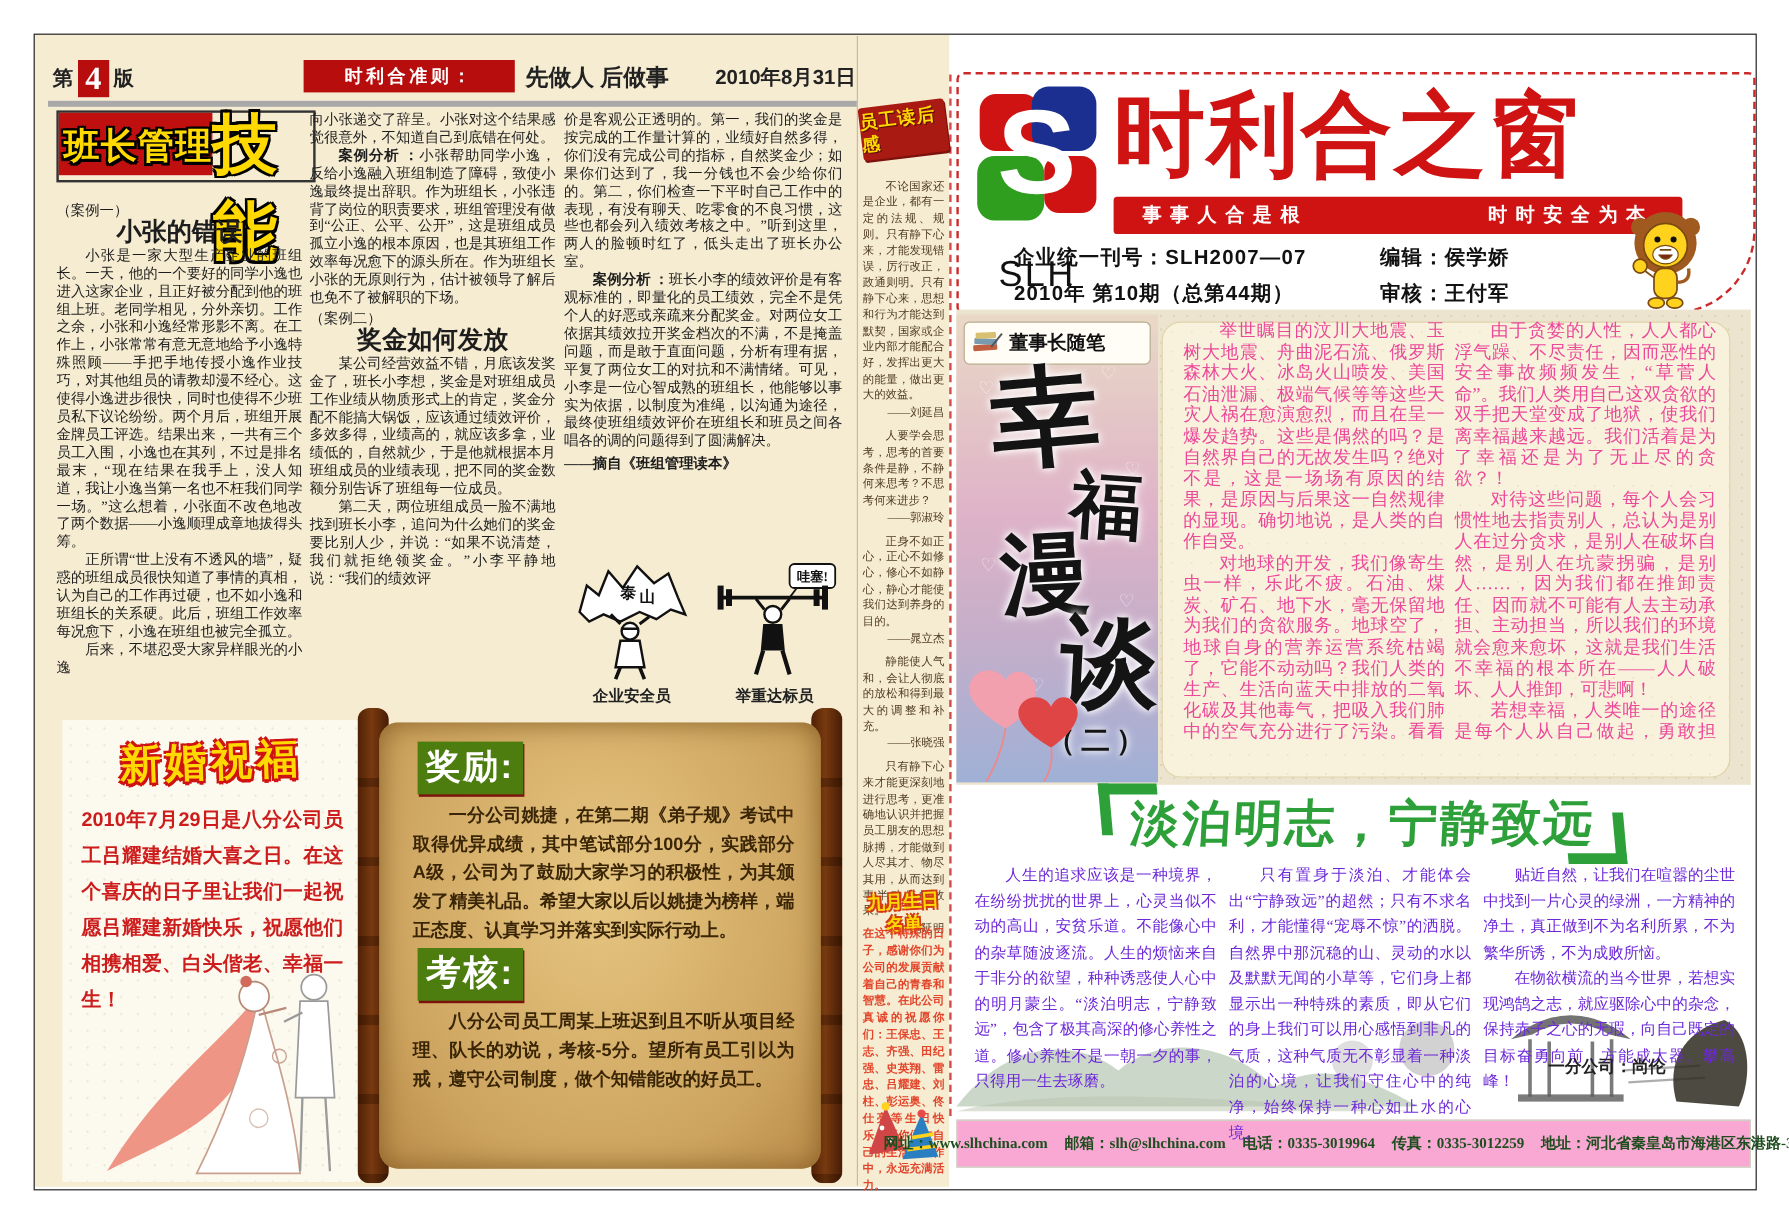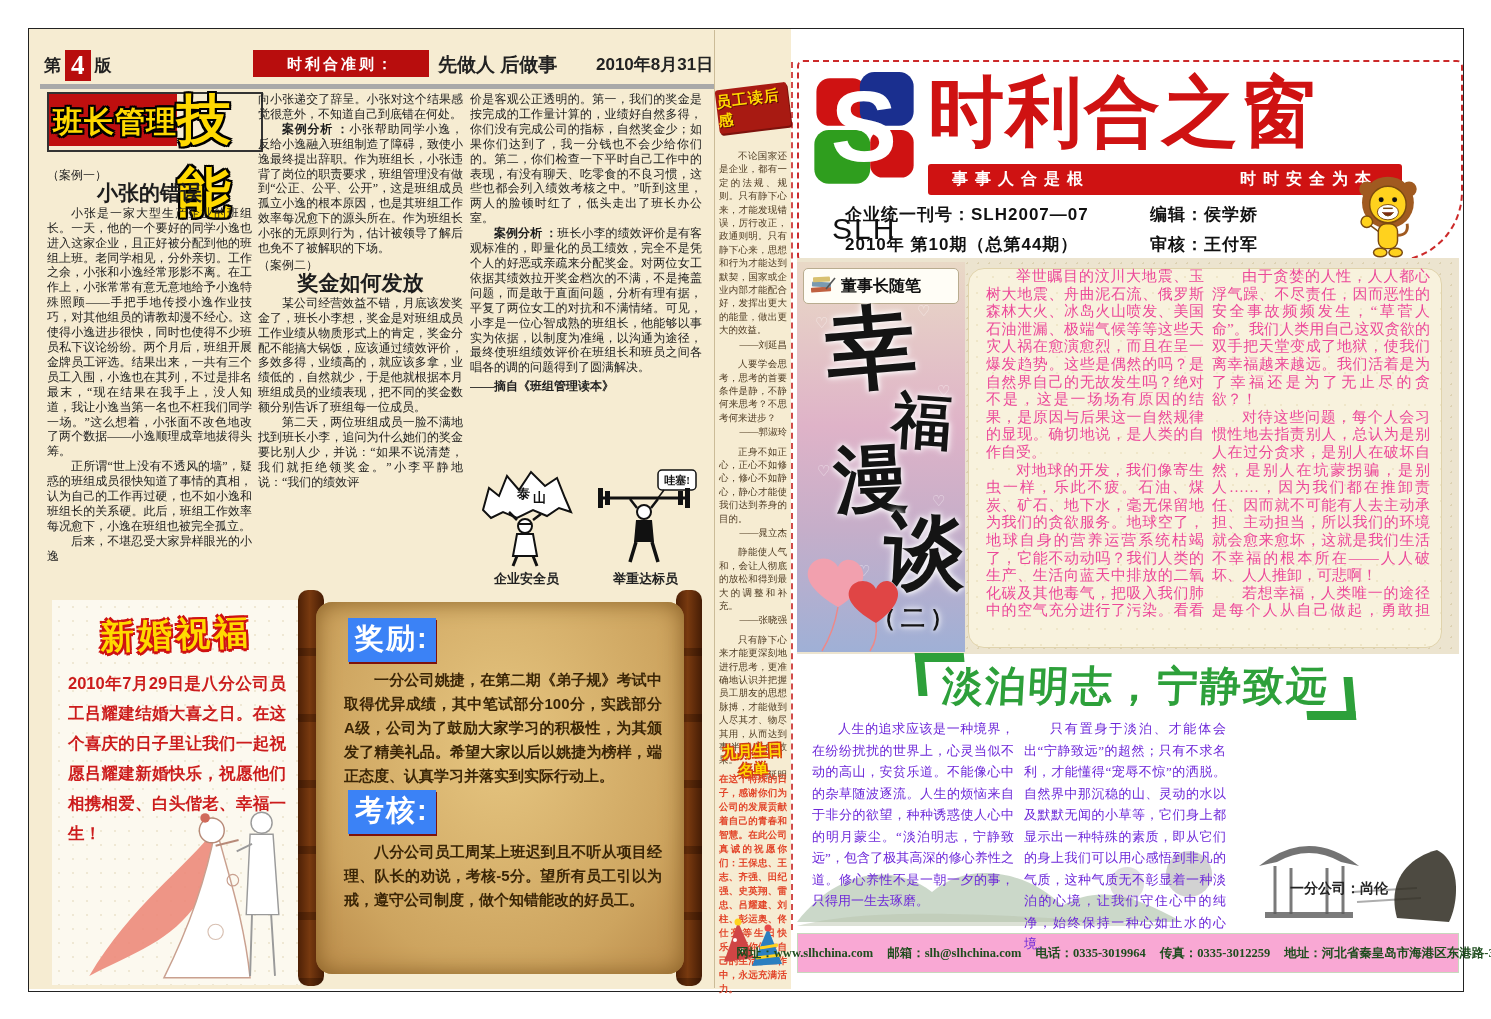--- a/index.html
+++ b/index.html
@@ -55,21 +55,21 @@
   .wed-title{left:62px;top:612px;width:228px;text-align:center;font-size:34px;letter-spacing:4px;
       color:#ffd900;font-weight:bold;font-family:"Liberation Serif",serif;
       text-shadow:-2px -2px 0 #cf1212,2px -2px 0 #cf1212,-2px 2px 0 #cf1212,2px 2px 0 #cf1212,0 3px 0 #cf1212;transform:rotate(-2deg);}
   .wed-text{left:68px;top:668px;width:218px;font-size:16.5px;line-height:30px;color:#cc1c1c;font-weight:bold;text-align:justify;font-family:"Liberation Sans",sans-serif;}
   .couple{left:72px;top:788px;}
   
   .pole{top:590px;width:26px;height:396px;border-radius:10px;
       background:repeating-linear-gradient(180deg,#a06a33 0 58px,#7c4e1e 58px 66px),linear-gradient(90deg,#7c4e1e,#c08b4d 45%,#6f451a);background-blend-mode:multiply;}
   .parchment{left:316px;top:602px;width:368px;height:372px;border-radius:16px;
       background:radial-gradient(ellipse at 50% 38%,#e6c681,#cda45f 70%,#b98a49);box-shadow:inset 0 0 22px #8a6228;}
-  .scroll-label{display:inline-block;background:#3b82f6;color:#fff;font-weight:bold;font-size:29px;
+  .scroll-label{display:inline-block;background:#4d7c0f;color:#fff;font-weight:bold;font-size:29px;
       font-family:"Liberation Sans",sans-serif;padding:1px 7px 3px;letter-spacing:2px;box-shadow:1px 2px 0 #7d120c;}
   .scroll-text{width:318px;font-size:15px;line-height:24px;font-weight:bold;color:#3a2506;text-align:justify;text-indent:2em;font-family:"Liberation Sans",sans-serif;}
   
   .masthead{left:797px;top:60px;width:662px;height:198px;border:2px dashed #cc2a2a;border-radius:6px 6px 70px 6px;background:#fff;}
   .mh-title{left:928px;top:62px;width:500px;font-size:76px;font-weight:bold;color:#cf1212;letter-spacing:2px;white-space:nowrap;font-family:"Liberation Serif",serif;}
   .slogan{left:928px;top:164px;width:474px;height:31px;background:#cf1212;border-radius:3px;
       display:flex;justify-content:space-between;align-items:center;padding:0 24px;box-sizing:border-box;}
   .slogan span{color:#fff;font-weight:bold;font-size:16px;letter-spacing:7px;font-family:"Liberation Serif",serif;}
   .mh-info{position:absolute;font-size:17px;font-weight:bold;letter-spacing:1px;color:#111;font-family:"Liberation Sans",sans-serif;}
   .slh-word{left:832px;top:212px;font-size:30px;font-weight:normal;font-family:"Liberation Sans",sans-serif;color:#111;letter-spacing:2px;}
@@ -328,20 +328,24 @@
 
   <div class="abs tr-title-wrap">
     <span class="tr-title">淡泊明志，宁静致远</span>
   </div>
   <div class="tcol" style="left:812px;">
     <p>人生的追求应该是一种境界，在纷纷扰扰的世界上，心灵当似不动的高山，安贫乐道。不能像心中的杂草随波逐流。人生的烦恼来自于非分的欲望，种种诱惑使人心中的明月蒙尘。“淡泊明志，宁静致远”，包含了极其高深的修心养性之道。修心养性不是一朝一夕的事，只得用一生去琢磨。</p>
   </div>
   <div class="tcol" style="left:1024px;">
     <p>只有置身于淡泊、才能体会出“宁静致远”的超然；只有不求名利，才能懂得“宠辱不惊”的洒脱。自然界中那沉稳的山、灵动的水以及默默无闻的小草等，它们身上都显示出一种特殊的素质，即从它们的身上我们可以用心感悟到非凡的气质，这种气质无不彰显着一种淡泊的心境，让我们守住心中的纯净，始终保持一种心如止水的心境。</p>
   </div>
+  <div class="tcol" style="left:1236px;width:210px;">
+    <p>贴近自然，让我们在喧嚣的尘世中找到一片心灵的绿洲，一方精神的净土，真正做到不为名利所累，不为繁华所诱，不为成败所恼。</p>
+    <p>在物欲横流的当今世界，若想实现鸿鹄之志，就应驱除心中的杂念，保持赤子之心的无瑕，向自己既定的目标奋勇向前，方能成大器、攀高峰！</p>
+  </div>
   <div class="abs signature">一分公司：尚伦</div>
 
   <div class="abs painting">
     <svg width="662" height="110" viewBox="0 0 662 110">
       <path d="M0,100 C40,48 95,40 135,70 C175,36 235,52 265,84 C305,60 345,78 385,100 Z" fill="#8ba887" opacity="0.45"></path>
       <path d="M0,104 C80,84 200,92 380,104 Z" fill="#b9c4ae" opacity="0.5"></path>
       <circle cx="330" cy="62" r="17" fill="#9a9a9a" opacity="0.32"></circle>
       <circle cx="392" cy="52" r="23" fill="#8a8a8a" opacity="0.38"></circle>
       <path d="M462,44 Q512,4 562,44 L544,40 Q512,22 480,40 Z" fill="#5a5a5a" opacity="0.85"></path>
       <path d="M478,44 L478,92 M546,44 L546,92 M494,46 L494,92 M530,46 L530,92" stroke="#5a5a5a" stroke-width="3" opacity="0.8"></path>

